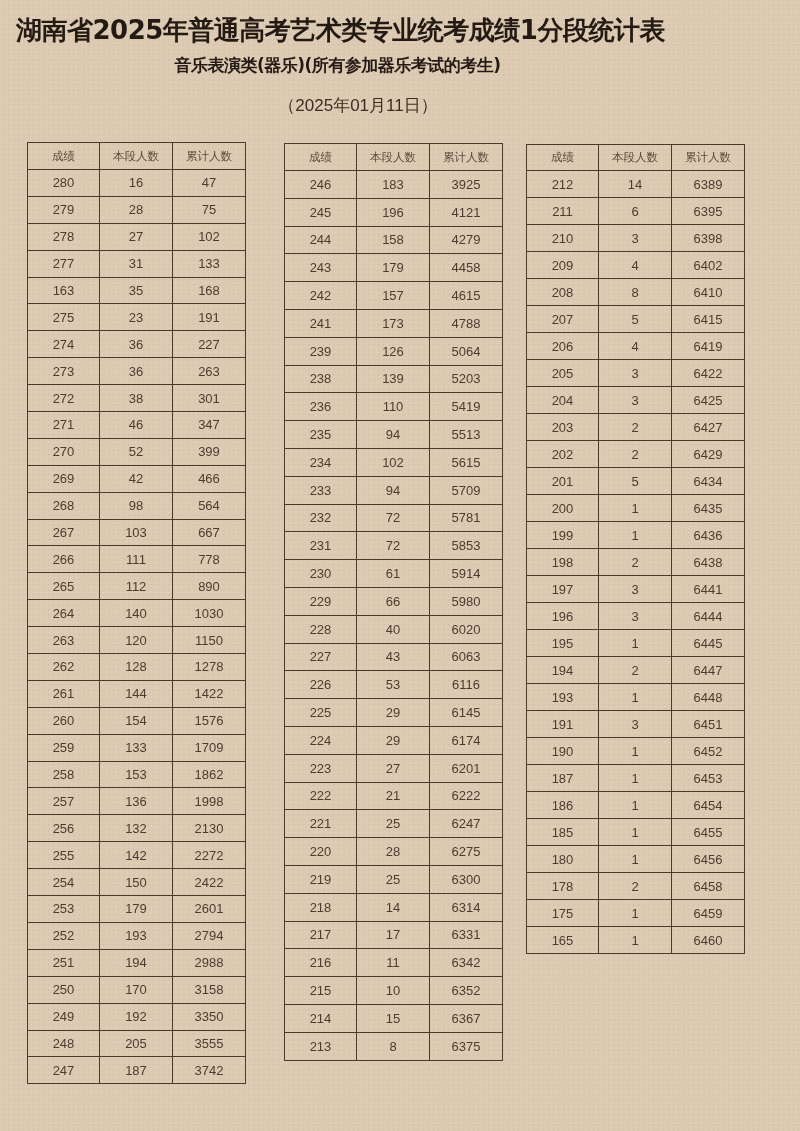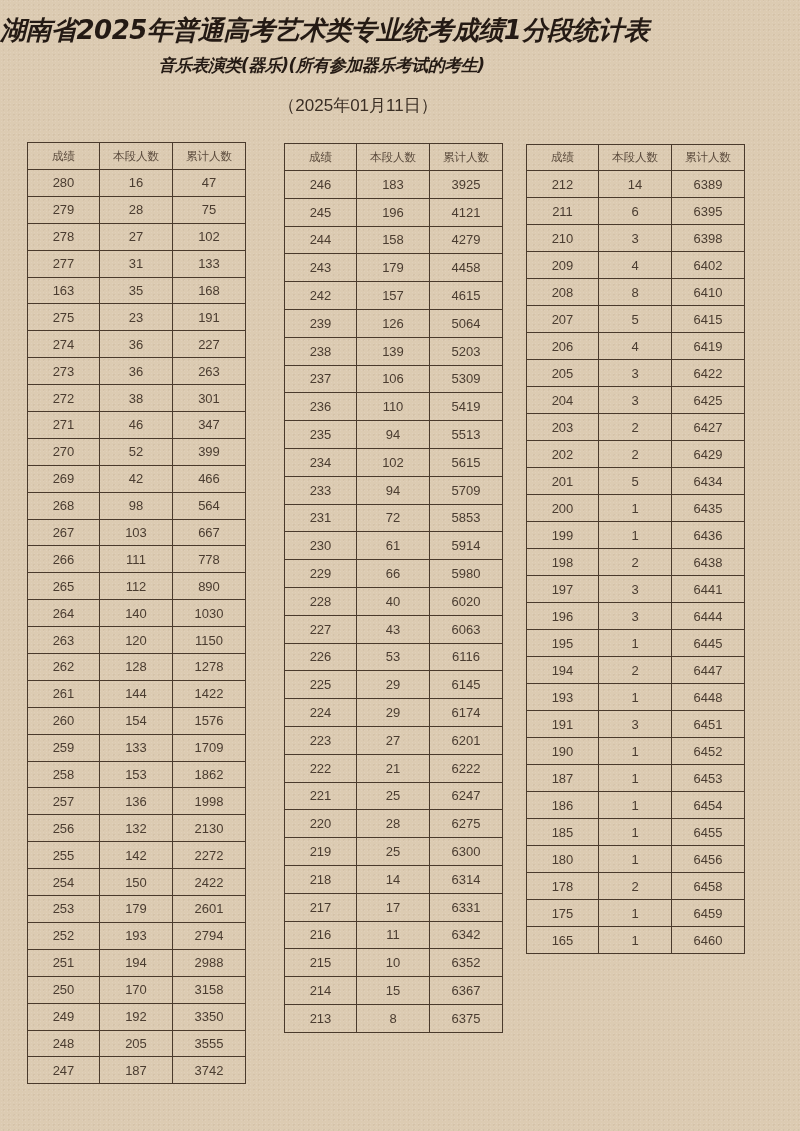--- a/index.html
+++ b/index.html
@@ -15,29 +15,28 @@
       background-image:
         radial-gradient(rgba(255,255,255,0.10) 1px, transparent 1px),
         radial-gradient(rgba(120,90,60,0.08) 1px, transparent 1px);
       background-size: 3px 3px, 5px 5px;
       background-position: 0 0, 1px 2px;
       font-family: "Liberation Sans", "DejaVu Sans", sans-serif;
       color: #3a2e24;
     }
     .title {
       position: absolute;
-      left: 0;
+      left: 16px;
       width: 643px;
       text-align: center;
       font-family: "DejaVu Sans", "Liberation Sans", sans-serif;
       font-weight: bold;
       color: #241a14;
       letter-spacing: -0.5px;
       white-space: nowrap;
-      font-style: italic;
     }
     .title-1 { top: 10px; font-size: 26px; line-height: 40px; }
     .title-2 { top: 45px; font-size: 17px; line-height: 40px; }
     .subtitle {
       position: absolute;
       top: 94px;
       left: 0;
       width: 716px;
       text-align: center;
       font-size: 17px;
@@ -308,53 +307,58 @@
         <td>243</td>
         <td>179</td>
         <td>4458</td>
       </tr>
       <tr>
         <td>242</td>
         <td>157</td>
         <td>4615</td>
       </tr>
       <tr>
+        <td>241</td>
+        <td>173</td>
+        <td>4788</td>
+      </tr>
+      <tr>
         <td>239</td>
         <td>126</td>
         <td>5064</td>
       </tr>
       <tr>
         <td>238</td>
         <td>139</td>
         <td>5203</td>
       </tr>
       <tr>
-        <td>237</td>
-        <td>106</td>
-        <td>5309</td>
-      </tr>
-      <tr>
         <td>236</td>
         <td>110</td>
         <td>5419</td>
       </tr>
       <tr>
         <td>235</td>
         <td>94</td>
         <td>5513</td>
       </tr>
       <tr>
         <td>234</td>
         <td>102</td>
         <td>5615</td>
       </tr>
       <tr>
         <td>233</td>
         <td>94</td>
         <td>5709</td>
+      </tr>
+      <tr>
+        <td>232</td>
+        <td>72</td>
+        <td>5781</td>
       </tr>
       <tr>
         <td>231</td>
         <td>72</td>
         <td>5853</td>
       </tr>
       <tr>
         <td>230</td>
         <td>61</td>
         <td>5914</td>

